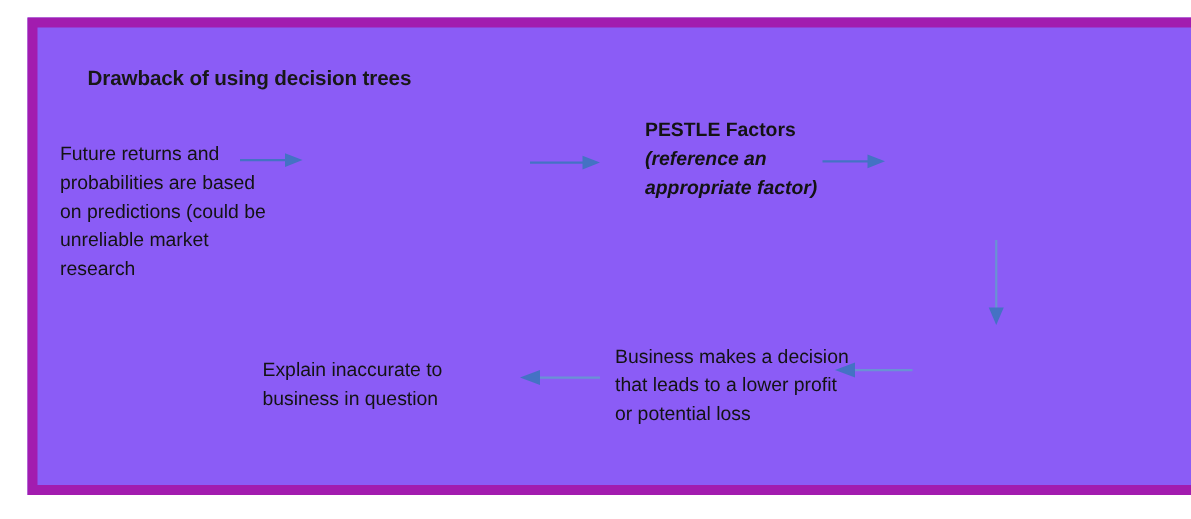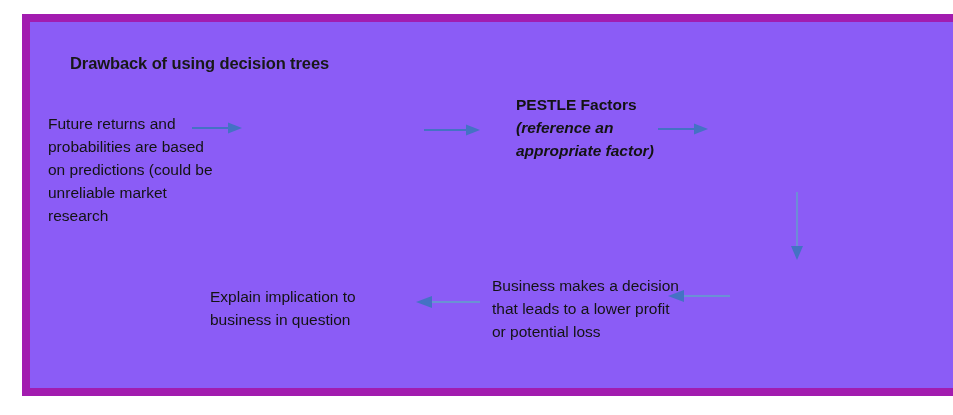--- a/index.html
+++ b/index.html
@@ -139,15 +139,15 @@
 
   <div class="node" id="node-business">Business makes a decision that leads to a lower profit or potential loss</div>
 
   <div class="arrow-h" id="arrow-5">
     <svg width="64" height="16" viewBox="0 0 64 16">
       <line x1="64" y1="8" x2="14" y2="8" stroke="#6a92d4" stroke-width="1.8"></line>
       <polygon points="16,2 16,14 0,8" fill="#4472c4"></polygon>
     </svg>
   </div>
 
-  <div class="node ital" id="node-explain">Explain implication to business in question</div>
+  <div class="node ital" id="node-explain">Explain inaccurate to business in question</div>
 
 </div>
 
 </body></html>

